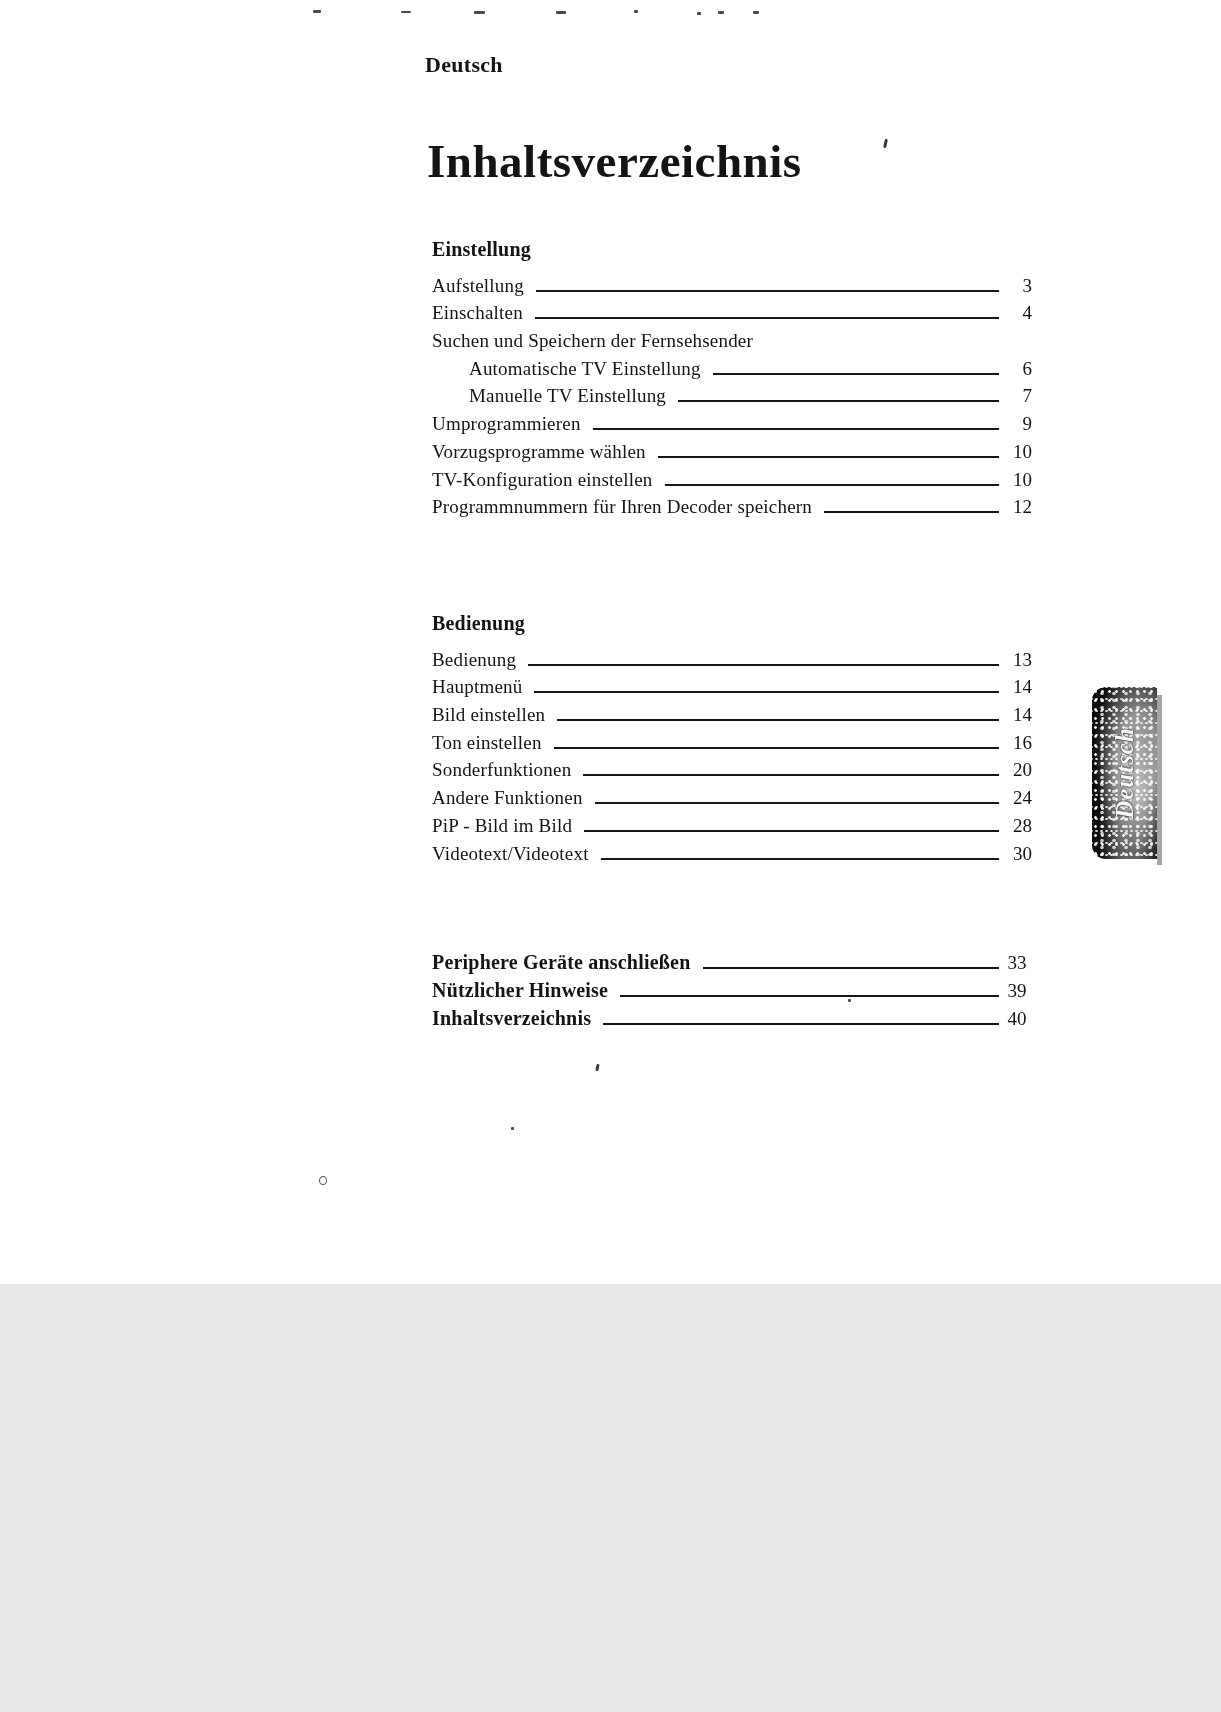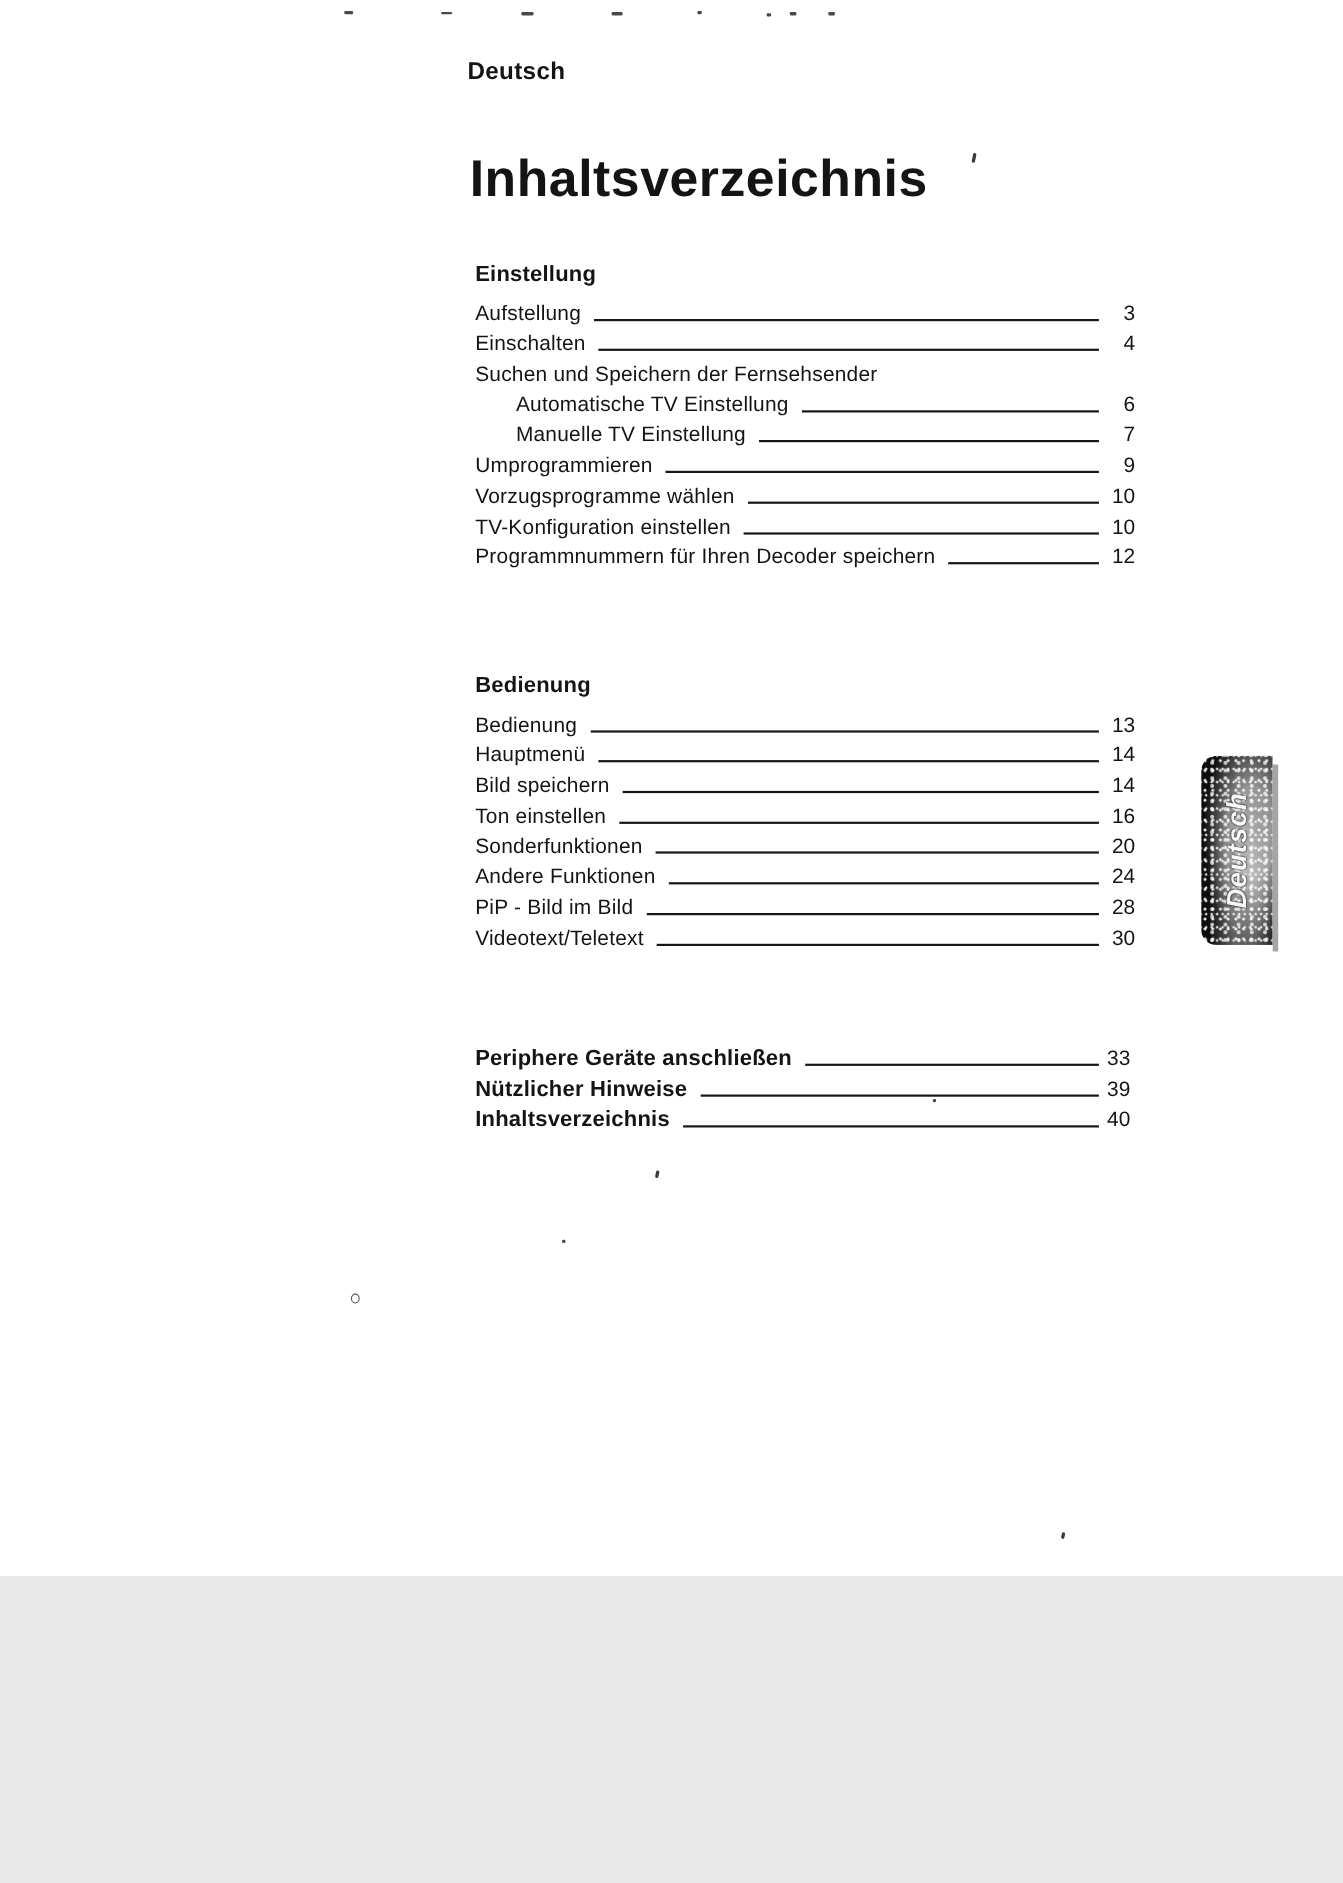--- a/index.html
+++ b/index.html
@@ -1,20 +1,20 @@
 <!DOCTYPE html>
 <html><head>
 <meta charset="utf-8">
 <style>
   html,body{margin:0;padding:0;background:#e8e8e8;}
   .page{
     position:relative;
-    width:1221px;height:1433px;
+    width:1221px;height:1284px;
     background:#ffffff;
-    font-family:Liberation Sans, sans-serif;
+    font-family:Liberation Serif, serif;
     color:#141414;
     overflow:hidden;
     margin:0 auto;
   }
   .lang-label{
     position:absolute;left:425px;top:52px;
     font-size:22px;font-weight:700;letter-spacing:.3px;
   }
   .doc-title{
     position:absolute;left:427px;top:134px;
@@ -154,21 +154,21 @@
       <span class="lbl">Bedienung</span>
       <span class="leader"></span>
       <span class="pg">13</span>
     </div>
     <div class="row">
       <span class="lbl">Hauptmenü</span>
       <span class="leader"></span>
       <span class="pg">14</span>
     </div>
     <div class="row">
-      <span class="lbl">Bild speichern</span>
+      <span class="lbl">Bild einstellen</span>
       <span class="leader"></span>
       <span class="pg">14</span>
     </div>
     <div class="row">
       <span class="lbl">Ton einstellen</span>
       <span class="leader"></span>
       <span class="pg">16</span>
     </div>
     <div class="row">
       <span class="lbl">Sonderfunktionen</span>
@@ -179,21 +179,21 @@
       <span class="lbl">Andere Funktionen</span>
       <span class="leader"></span>
       <span class="pg">24</span>
     </div>
     <div class="row">
       <span class="lbl">PiP - Bild im Bild</span>
       <span class="leader"></span>
       <span class="pg">28</span>
     </div>
     <div class="row">
-      <span class="lbl">Videotext/Teletext</span>
+      <span class="lbl">Videotext/Videotext</span>
       <span class="leader"></span>
       <span class="pg">30</span>
     </div>
   </div>
 
   <div class="toc-section sec3">
     <div class="row bold">
       <span class="lbl">Periphere Geräte anschließen</span>
       <span class="leader"></span>
       <span class="pg">33</span>

